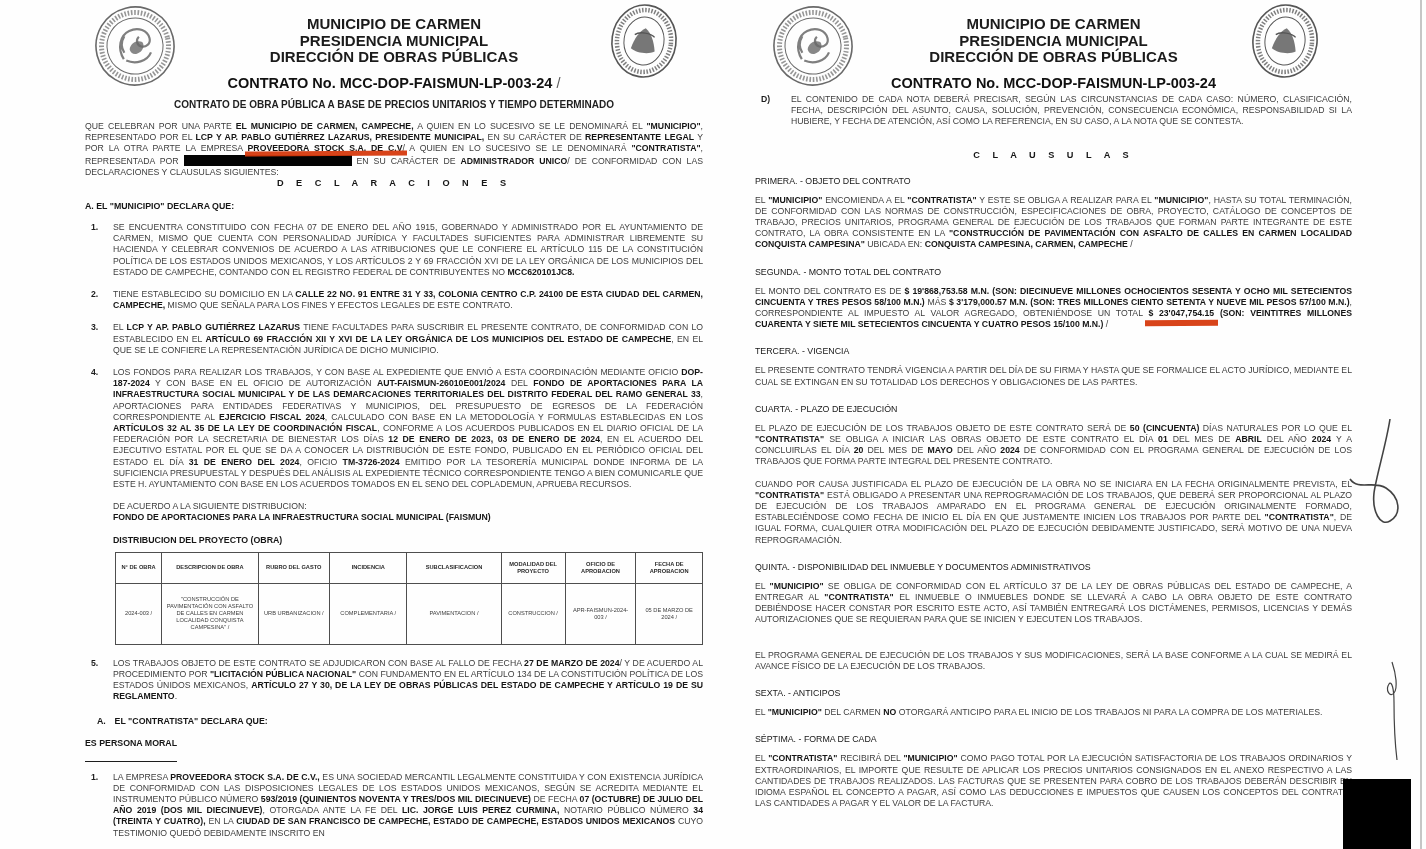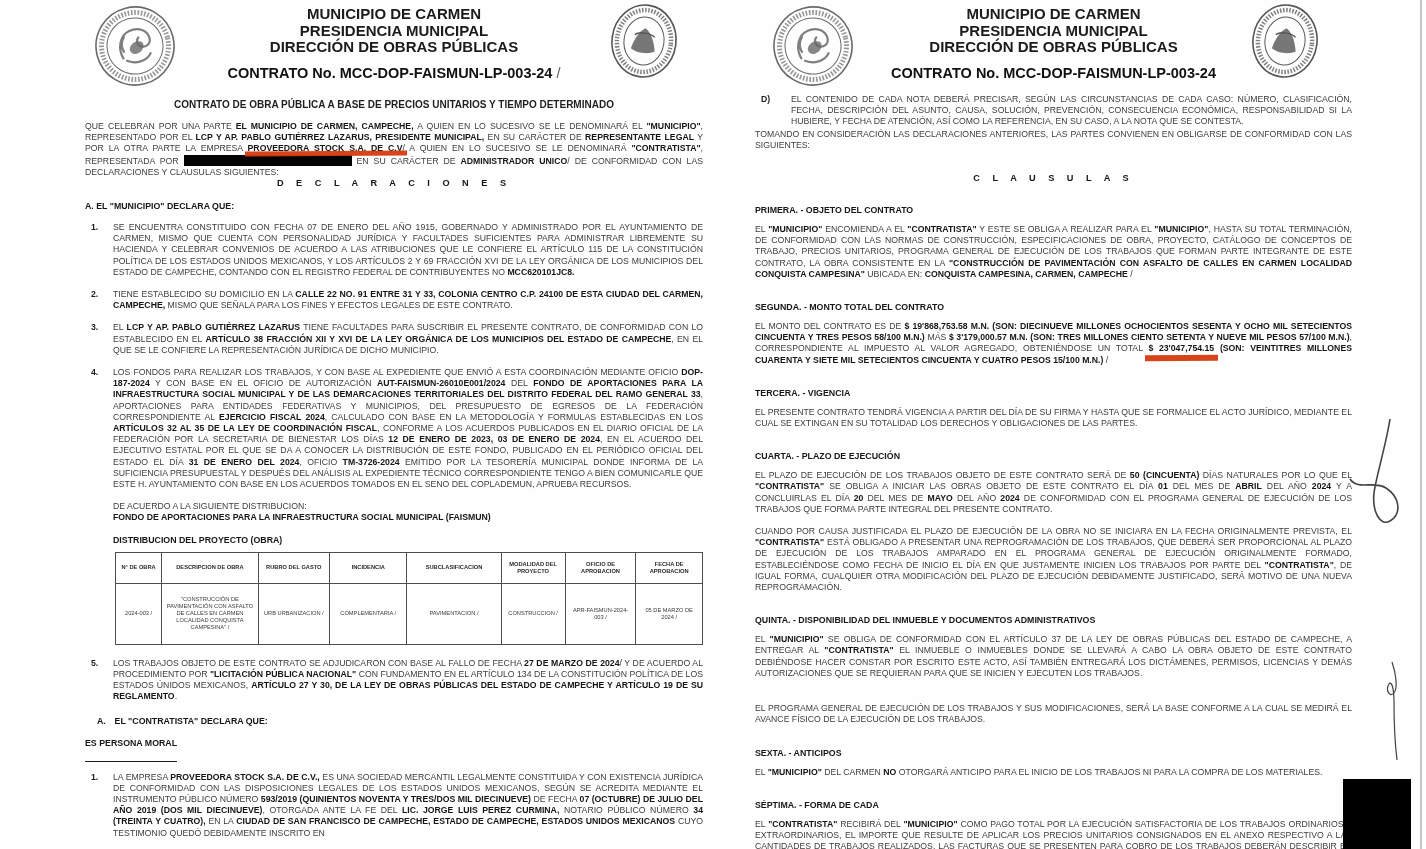--- a/index.html
+++ b/index.html
@@ -4,21 +4,21 @@
 <style>
   html,body{margin:0;padding:0;background:#ffffff;}
   #canvas{position:relative;width:1426px;height:849px;background:#fefefe;overflow:hidden;
           font-family:"Liberation Sans",sans-serif;}
   .page{position:absolute;top:0;color:#3c3c3c;}
   .page-left{left:85px;width:618px;}
   .page-right{left:755px;width:597px;}
 
   
   .hdr{position:relative;height:90px;}
-  .hdr-titles{text-align:center;font-weight:bold;color:#1b1b1b;padding-top:6px;}
+  .hdr-titles{text-align:center;font-weight:bold;color:#1b1b1b;padding-top:16px;}
   .hdr-t{font-size:15px;line-height:16.5px;}
   .hdr-contract{font-size:14.5px;margin-top:9px;color:#111;}
   .pen{font-weight:normal;color:#5a5a5a;}
   .seal{position:absolute;filter:blur(.35px);opacity:.88;}
 
   .subtitle{text-align:center;font-weight:bold;font-size:10px;color:#1f1f1f;margin-top:9px;}
 
   .para{font-size:8.7px;line-height:11.2px;text-align:justify;color:#3c3c3c;}
   b{color:#151515;}
   .intro{margin-top:11px;}
@@ -43,21 +43,21 @@
 
   
   .redact{display:inline-block;background:#030303;height:11px;vertical-align:text-bottom;}
   .red-mark{position:relative;font-weight:bold;color:#151515;}
   .red-mark::after{content:"";position:absolute;left:-3px;right:-4px;height:5px;bottom:-3px;
       background:#d63a0e;opacity:.95;z-index:2;transform:rotate(-.4deg);}
   .page-right .red-mark::after{height:6px;bottom:-8px;}
 
   .uline{border-bottom:1.2px solid #1d1d1d;display:inline-block;padding-bottom:13px;}
 
-  .clause-title{font-weight:bold;font-size:8.8px;color:#161616;margin-top:22px;}
+  .clause-title{font-weight:normal;font-size:8.8px;color:#161616;margin-top:16px;}
   .clause-para{margin-top:9px;}
 
   .black-box{position:absolute;background:#000;}
   .page-edge{position:absolute;background:#c6c6c6;}
   .sig{position:absolute;}
 </style>
 </head>
 <body>
 
 <div id="canvas">
@@ -101,21 +101,21 @@
     <div class="item">
       <div class="item-num">1.</div>
       <div class="item-body para">SE ENCUENTRA CONSTITUIDO CON FECHA 07 DE ENERO DEL AÑO 1915, GOBERNADO Y ADMINISTRADO POR EL AYUNTAMIENTO DE CARMEN, MISMO QUE CUENTA CON PERSONALIDAD JURÍDICA Y FACULTADES SUFICIENTES PARA ADMINISTRAR LIBREMENTE SU HACIENDA Y CELEBRAR CONVENIOS DE ACUERDO A LAS ATRIBUCIONES QUE LE CONFIERE EL ARTÍCULO 115 DE LA CONSTITUCIÓN POLÍTICA DE LOS ESTADOS UNIDOS MEXICANOS, Y LOS ARTÍCULOS 2 Y 69 FRACCIÓN XVI DE LA LEY ORGÁNICA DE LOS MUNICIPIOS DEL ESTADO DE CAMPECHE, CONTANDO CON EL REGISTRO FEDERAL DE CONTRIBUYENTES NO <b>MCC620101JC8.</b></div>
     </div>
     <div class="item">
       <div class="item-num">2.</div>
       <div class="item-body para">TIENE ESTABLECIDO SU DOMICILIO EN LA <b>CALLE 22 NO. 91 ENTRE 31 Y 33, COLONIA CENTRO C.P. 24100 DE ESTA CIUDAD DEL CARMEN, CAMPECHE,</b> MISMO QUE SEÑALA PARA LOS FINES Y EFECTOS LEGALES DE ESTE CONTRATO.</div>
     </div>
     <div class="item">
       <div class="item-num">3.</div>
-      <div class="item-body para">EL <b>LCP Y AP. PABLO GUTIÉRREZ LAZARUS</b> TIENE FACULTADES PARA SUSCRIBIR EL PRESENTE CONTRATO, DE CONFORMIDAD CON LO ESTABLECIDO EN EL <b>ARTÍCULO 38 FRACCIÓN XII Y XVI DE LA LEY ORGÁNICA DE LOS MUNICIPIOS DEL ESTADO DE CAMPECHE</b>, EN EL QUE SE LE CONFIERE LA REPRESENTACIÓN JURÍDICA DE DICHO MUNICIPIO.</div>
+      <div class="item-body para">EL <b>LCP Y AP. PABLO GUTIÉRREZ LAZARUS</b> TIENE FACULTADES PARA SUSCRIBIR EL PRESENTE CONTRATO, DE CONFORMIDAD CON LO ESTABLECIDO EN EL <b>ARTÍCULO 69 FRACCIÓN XII Y XVI DE LA LEY ORGÁNICA DE LOS MUNICIPIOS DEL ESTADO DE CAMPECHE</b>, EN EL QUE SE LE CONFIERE LA REPRESENTACIÓN JURÍDICA DE DICHO MUNICIPIO.</div>
     </div>
     <div class="item">
       <div class="item-num">4.</div>
       <div class="item-body para">LOS FONDOS PARA REALIZAR LOS TRABAJOS, Y CON BASE AL EXPEDIENTE QUE ENVIÓ A ESTA COORDINACIÓN MEDIANTE OFICIO <b>DOP-187-2024</b> Y CON BASE EN EL OFICIO DE AUTORIZACIÓN <b>AUT-FAISMUN-26010E001/2024</b> DEL <b>FONDO DE APORTACIONES PARA LA INFRAESTRUCTURA SOCIAL MUNICIPAL Y DE LAS DEMARCACIONES TERRITORIALES DEL DISTRITO FEDERAL DEL RAMO GENERAL 33</b>, APORTACIONES PARA ENTIDADES FEDERATIVAS Y MUNICIPIOS, DEL PRESUPUESTO DE EGRESOS DE LA FEDERACIÓN CORRESPONDIENTE AL <b>EJERCICIO FISCAL 2024</b>, CALCULADO CON BASE EN LA METODOLOGÍA Y FORMULAS ESTABLECIDAS EN LOS <b>ARTÍCULOS 32 AL 35 DE LA LEY DE COORDINACIÓN FISCAL</b>, CONFORME A LOS ACUERDOS PUBLICADOS EN EL DIARIO OFICIAL DE LA FEDERACIÓN POR LA SECRETARIA DE BIENESTAR LOS DÍAS <b>12 DE ENERO DE 2023, 03 DE ENERO DE 2024</b>, EN EL ACUERDO DEL EJECUTIVO ESTATAL POR EL QUE SE DA A CONOCER LA DISTRIBUCIÓN DE ESTE FONDO, PUBLICADO EN EL PERIÓDICO OFICIAL DEL ESTADO EL DÍA <b>31 DE ENERO DEL 2024</b>, OFICIO <b>TM-3726-2024</b> EMITIDO POR LA TESORERÍA MUNICIPAL DONDE INFORMA DE LA SUFICIENCIA PRESUPUESTAL Y DESPUÉS DEL ANÁLISIS AL EXPEDIENTE TÉCNICO CORRESPONDIENTE TENGO A BIEN COMUNICARLE QUE ESTE H. AYUNTAMIENTO CON BASE EN LOS ACUERDOS TOMADOS EN EL SENO DEL COPLADEMUN, APRUEBA RECURSOS.</div>
     </div>
 
     <div class="para indent" style="margin-top:11px">DE ACUERDO A LA SIGUIENTE DISTRIBUCION:</div>
     <div class="para indent bold-line">FONDO DE APORTACIONES PARA LA INFRAESTRUCTURA SOCIAL MUNICIPAL (FAISMUN)</div>
 
     <div class="sec-heading indent" style="margin-top:11px">DISTRIBUCION DEL PROYECTO (OBRA)</div>
@@ -187,21 +187,20 @@
           <path d="M24,48 C26,38 30,30 36,26 C42,30 46,38 48,48 C42,52 30,52 24,48 Z" fill="#4a4a4a" stroke="none" opacity="0.85"></path>
           <path d="M26,34 C30,30 42,30 46,34" stroke-width="1.4"></path>
         </g>
       </svg>
     </div>
 
     <div class="item" style="margin-top:4px">
       <div class="item-num" style="width:30px">D)</div>
       <div class="item-body para">EL CONTENIDO DE CADA NOTA DEBERÁ PRECISAR, SEGÚN LAS CIRCUNSTANCIAS DE CADA CASO: NÚMERO, CLASIFICACIÓN, FECHA, DESCRIPCIÓN DEL ASUNTO, CAUSA, SOLUCIÓN, PREVENCIÓN, CONSECUENCIA ECONÓMICA, RESPONSABILIDAD SI LA HUBIERE, Y FECHA DE ATENCIÓN, ASÍ COMO LA REFERENCIA, EN SU CASO, A LA NOTA QUE SE CONTESTA.</div>
     </div>
-    <div class="para" style="margin-top:1px">TOMANDO EN CONSIDERACIÓN LAS DECLARACIONES ANTERIORES, LAS PARTES CONVIENEN EN OBLIGARSE DE CONFORMIDAD CON LAS SIGUIENTES:</div>
 
     <div class="center-heading" style="margin-top:22px">C L A U S U L A S</div>
 
     <div class="clause-title">PRIMERA. - OBJETO DEL CONTRATO</div>
     <div class="para clause-para">EL <b>"MUNICIPIO"</b> ENCOMIENDA A EL <b>"CONTRATISTA"</b> Y ESTE SE OBLIGA A REALIZAR PARA EL <b>"MUNICIPIO"</b>, HASTA SU TOTAL TERMINACIÓN, DE CONFORMIDAD CON LAS NORMAS DE CONSTRUCCIÓN, ESPECIFICACIONES DE OBRA, PROYECTO, CATÁLOGO DE CONCEPTOS DE TRABAJO, PRECIOS UNITARIOS, PROGRAMA GENERAL DE EJECUCIÓN DE LOS TRABAJOS QUE FORMAN PARTE INTEGRANTE DE ESTE CONTRATO, LA OBRA CONSISTENTE EN LA <b>"CONSTRUCCIÓN DE PAVIMENTACIÓN CON ASFALTO DE CALLES EN CARMEN LOCALIDAD CONQUISTA CAMPESINA"</b> UBICADA EN: <b>CONQUISTA CAMPESINA, CARMEN, CAMPECHE</b> /</div>
 
     <div class="clause-title">SEGUNDA. - MONTO TOTAL DEL CONTRATO</div>
     <div class="para clause-para">EL MONTO DEL CONTRATO ES DE <b>$ 19'868,753.58 M.N. (SON: DIECINUEVE MILLONES OCHOCIENTOS SESENTA Y OCHO MIL SETECIENTOS CINCUENTA Y TRES PESOS 58/100 M.N.)</b> MÁS <b>$ 3'179,000.57 M.N. (SON: TRES MILLONES CIENTO SETENTA Y NUEVE MIL PESOS 57/100 M.N.)</b>, CORRESPONDIENTE AL IMPUESTO AL VALOR AGREGADO, OBTENIÉNDOSE UN TOTAL <span class="red-mark">$ 23'047,754.15</span> <b>(SON: VEINTITRES MILLONES CUARENTA Y SIETE MIL SETECIENTOS CINCUENTA Y CUATRO PESOS 15/100 M.N.)</b> /</div>
 
     <div class="clause-title">TERCERA. - VIGENCIA</div>

